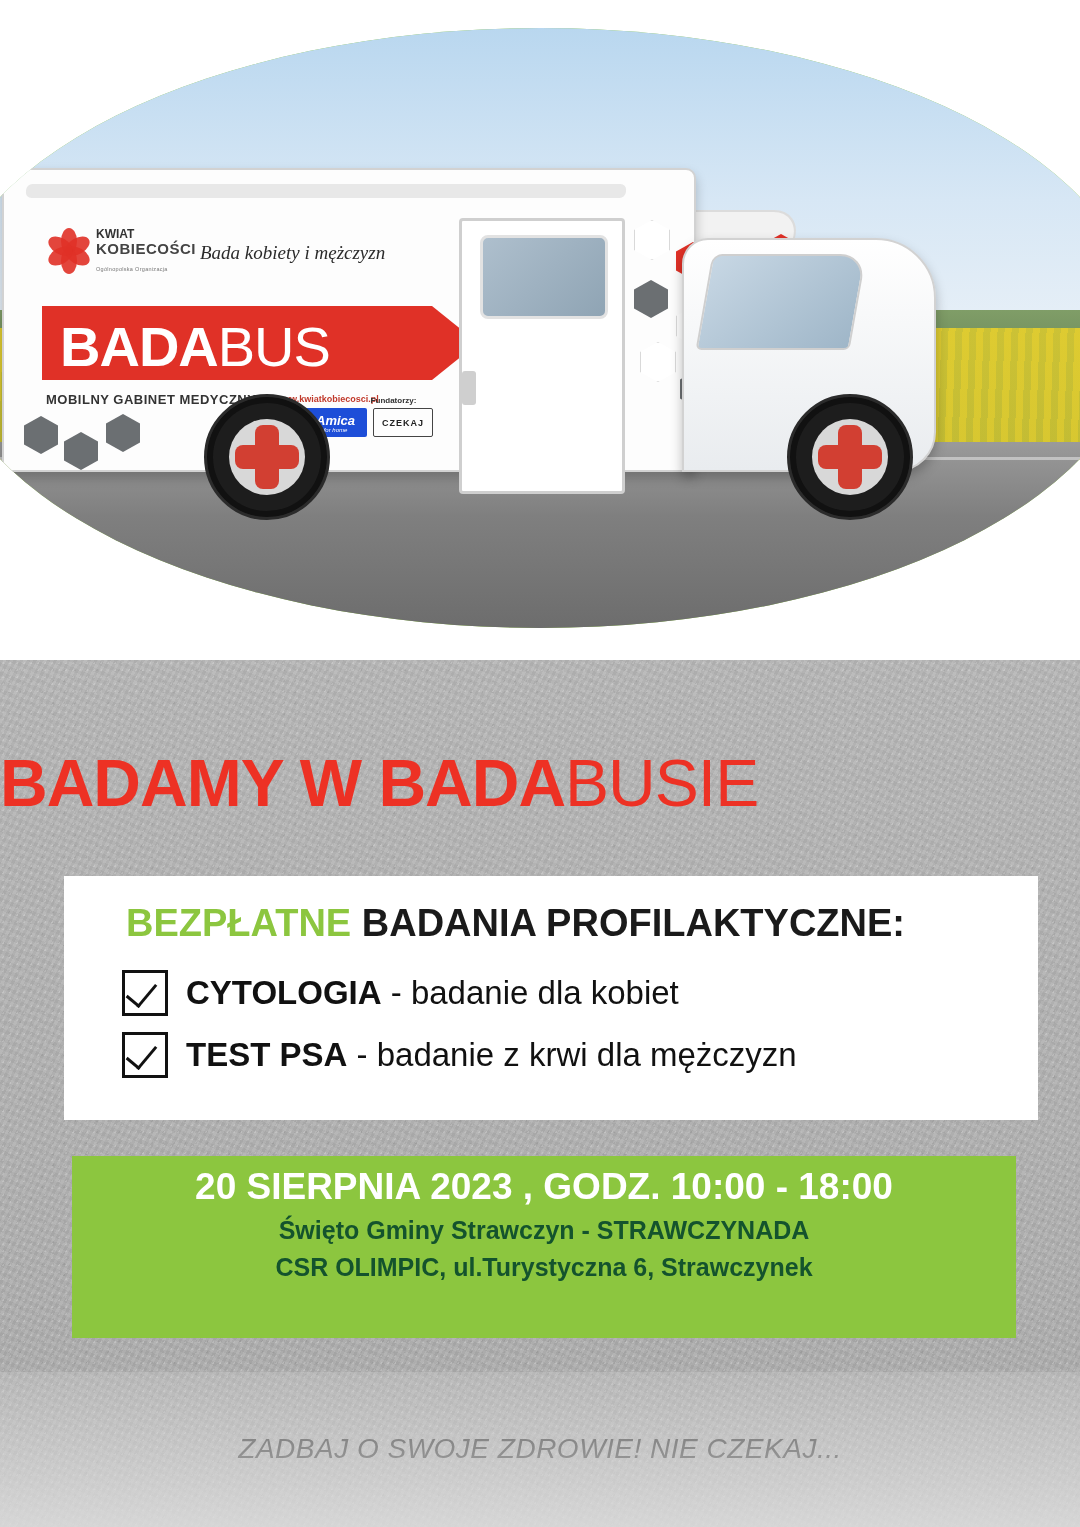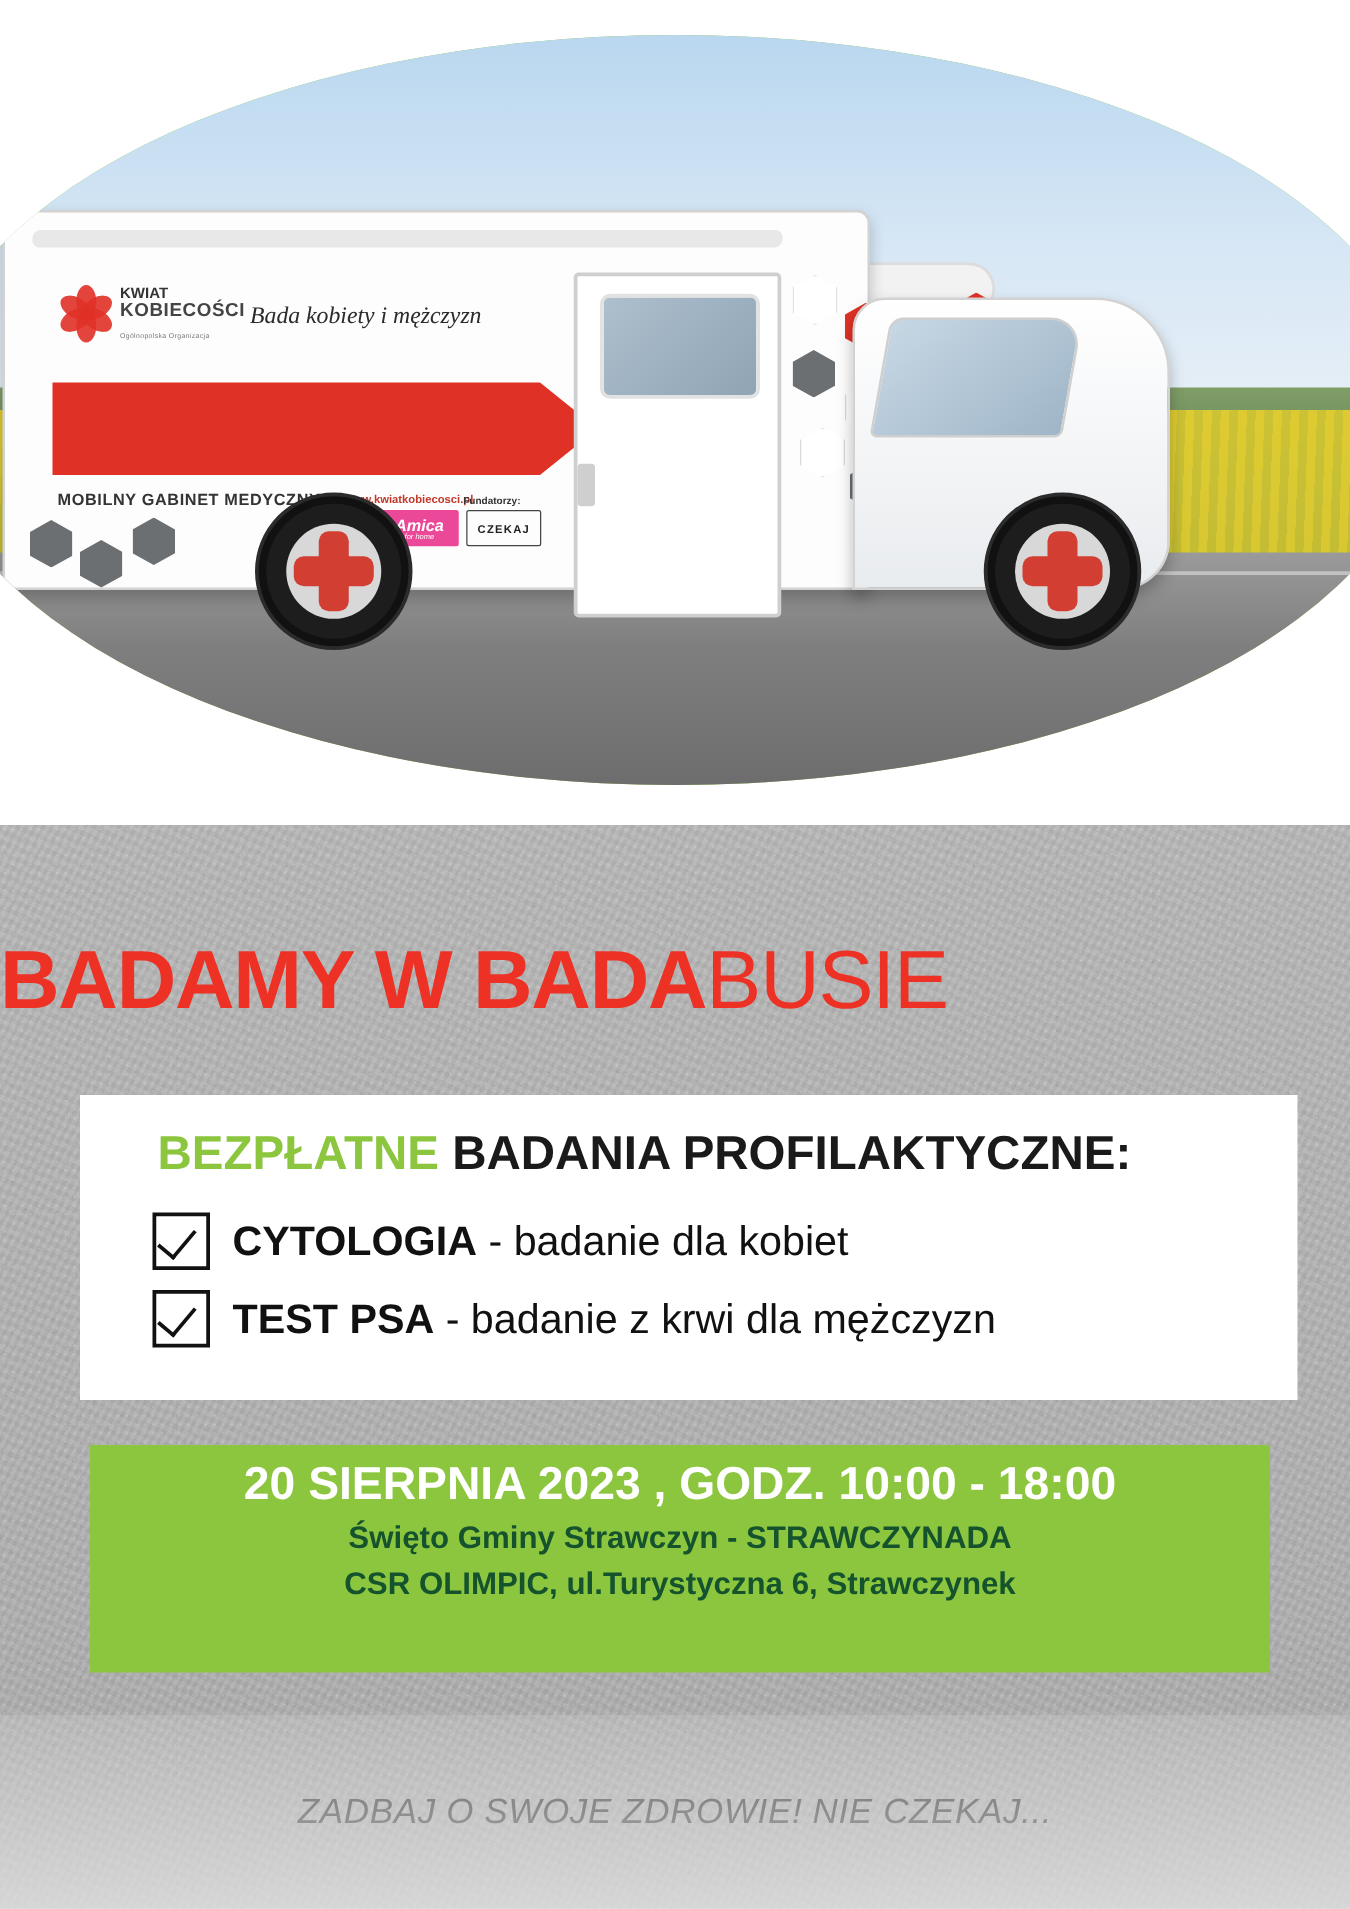--- a/index.html
+++ b/index.html
@@ -257,21 +257,21 @@
   }
   .funders-label {
     font-size: 8px;
     font-weight: bold;
     color: #333;
     margin-bottom: 3px;
     margin-left: 19px;
   }
   .funders-row { display: flex; gap: 6px; align-items: stretch; }
   .amica {
-    background: #ec4899;
+    background: #1d4ed8;
     color: #fff;
     padding: 6px 12px 4px;
     font-size: 13px;
     font-style: italic;
     font-weight: bold;
     border-radius: 2px;
     line-height: 1;
   }
   .amica small { display:block; font-size:6px; font-style: italic; font-weight: normal;}
   .volvo {
@@ -488,20 +488,23 @@
               <div class="logo-name">
                 <span>KWIAT</span><br>
                 <span class="big">KOBIECOŚCI</span>
               </div>
               <div class="logo-sub">Ogólnopolska Organizacja</div>
             </div>
 
             <div class="bus-tagline">Bada kobiety i mężczyzn</div>
 
             <div class="red-arrow"></div>
+            <div class="badabus-text">
+              <span>BADA</span><span class="light">BUS</span>
+            </div>
             <div class="bus-sub">MOBILNY GABINET MEDYCZNY</div>
             <div class="bus-url">www.kwiatkobiecosci.pl</div>
 
             <div class="funders">
               <div class="funders-label">Fundatorzy:</div>
               <div class="funders-row">
                 <div class="amica">
                   <span>Amica</span>
                   <small>for home</small>
                 </div>

